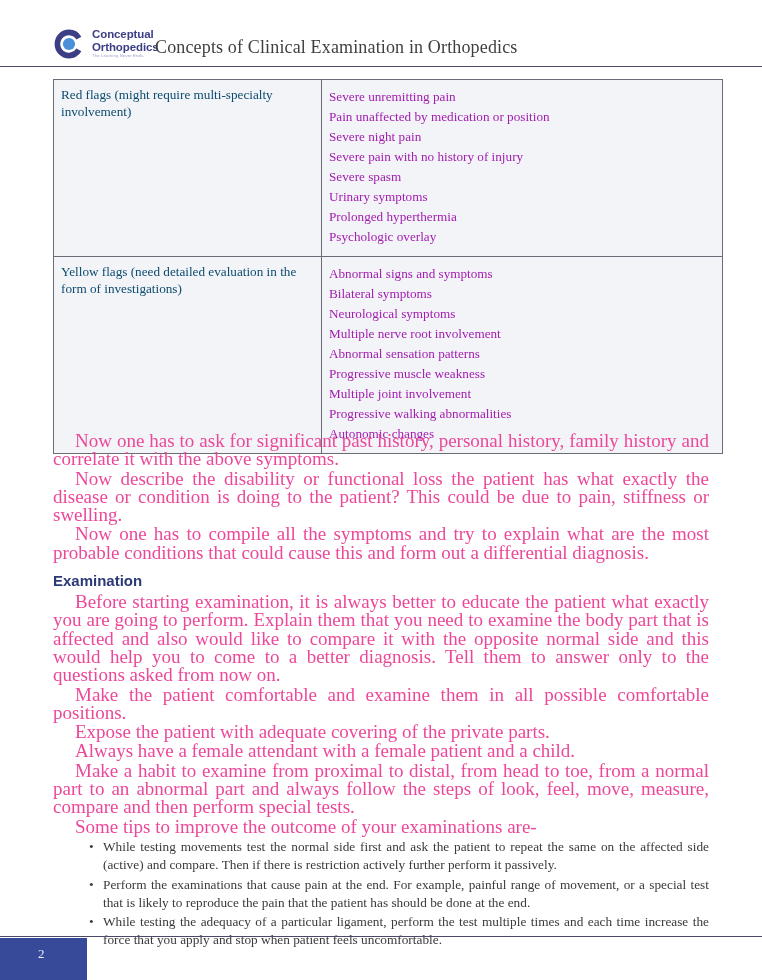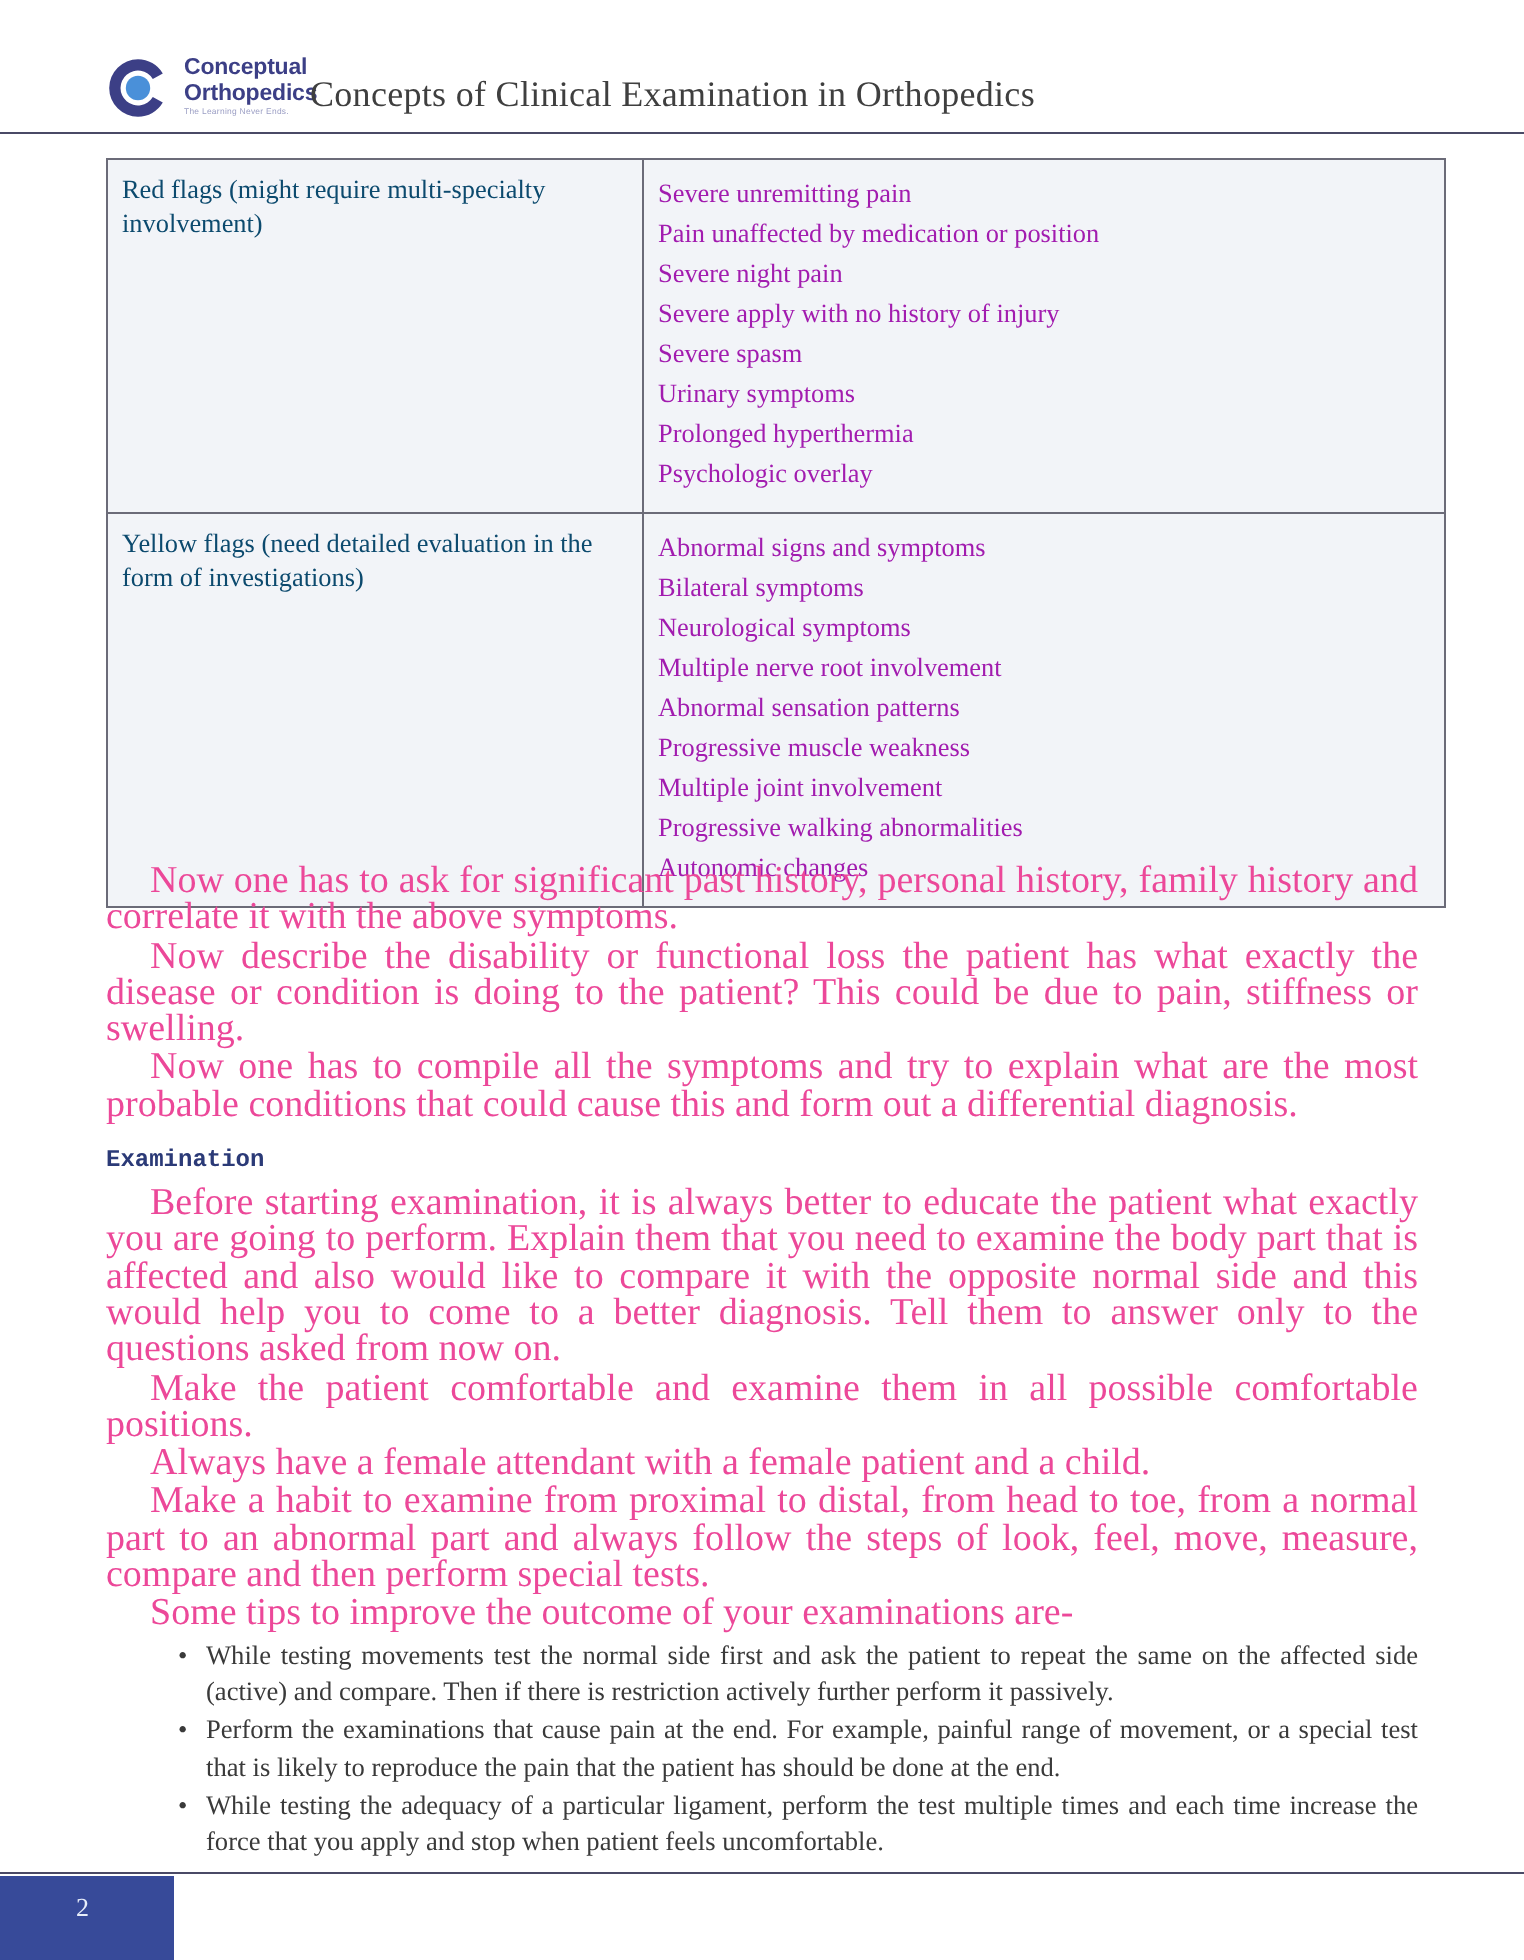--- a/index.html
+++ b/index.html
@@ -140,22 +140,22 @@
     margin: 0 0 1px 0;
     font-size: 19px;
     line-height: 18.3px;
     text-align: justify;
     text-indent: 22px;
     color: #ec4899;
   }
   p.para:last-child { margin-bottom: 0; }
 
   h2.section-heading {
-    font-family: Liberation Mono, monospace;
-    font-size: 12px;
+    font-family: Liberation Sans, sans-serif;
+    font-size: 15px;
     font-weight: bold;
     color: #2b3a77;
     margin: 9px 0 3px 0;
     line-height: 19px;
     text-indent: 0;
   }
 
   ul.tips {
     list-style: none;
     margin: 2px 0 0 0;
@@ -232,21 +232,21 @@
     <tbody>
       <tr>
         <td class="col-label">
           <div class="cell-label">Red flags (might require multi-specialty involvement)</div>
         </td>
         <td class="col-items">
           <ul class="item-list">
             <li>Severe unremitting pain</li>
             <li>Pain unaffected by medication or position</li>
             <li>Severe night pain</li>
-            <li>Severe apply with no history of injury</li>
+            <li>Severe pain with no history of injury</li>
             <li>Severe spasm</li>
             <li>Urinary symptoms</li>
             <li>Prolonged hyperthermia</li>
             <li>Psychologic overlay</li>
           </ul>
         </td>
       </tr>
       <tr>
         <td class="col-label">
           <div class="cell-label">Yellow flags (need detailed evaluation in the form of investigations)</div>
@@ -270,20 +270,21 @@
 
   <div class="content">
     <p class="para">Now one has to ask for significant past history, personal history, family history and correlate it with the above symptoms.</p>
     <p class="para">Now describe the disability or functional loss the patient has what exactly the disease or condition is doing to the patient? This could be due to pain, stiffness or swelling.</p>
     <p class="para">Now one has to compile all the symptoms and try to explain what are the most probable conditions that could cause this and form out a differential diagnosis.</p>
 
     <h2 class="section-heading">Examination</h2>
 
     <p class="para">Before starting examination, it is always better to educate the patient what exactly you are going to perform. Explain them that you need to examine the body part that is affected and also would like to compare it with the opposite normal side and this would help you to come to a better diagnosis. Tell them to answer only to the questions asked from now on.</p>
     <p class="para">Make the patient comfortable and examine them in all possible comfortable positions.</p>
+    <p class="para">Expose the patient with adequate covering of the private parts.</p>
     <p class="para">Always have a female attendant with a female patient and a child.</p>
     <p class="para">Make a habit to examine from proximal to distal, from head to toe, from a normal part to an abnormal part and always follow the steps of look, feel, move, measure, compare and then perform special tests.</p>
     <p class="para">Some tips to improve the outcome of your examinations are-</p>
 
     <ul class="tips">
       <li>
         <span class="bullet-dot">•</span>
         <span>While testing movements test the normal side first and ask the patient to repeat the same on the affected side (active) and compare. Then if there is restriction actively further perform it passively.</span>
       </li>
       <li>

